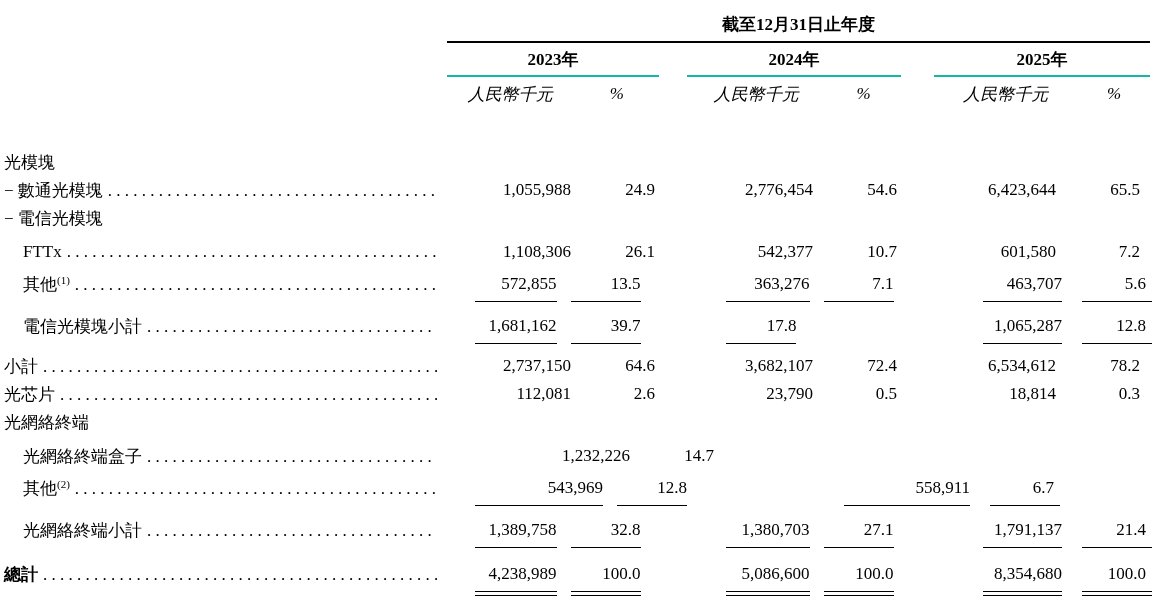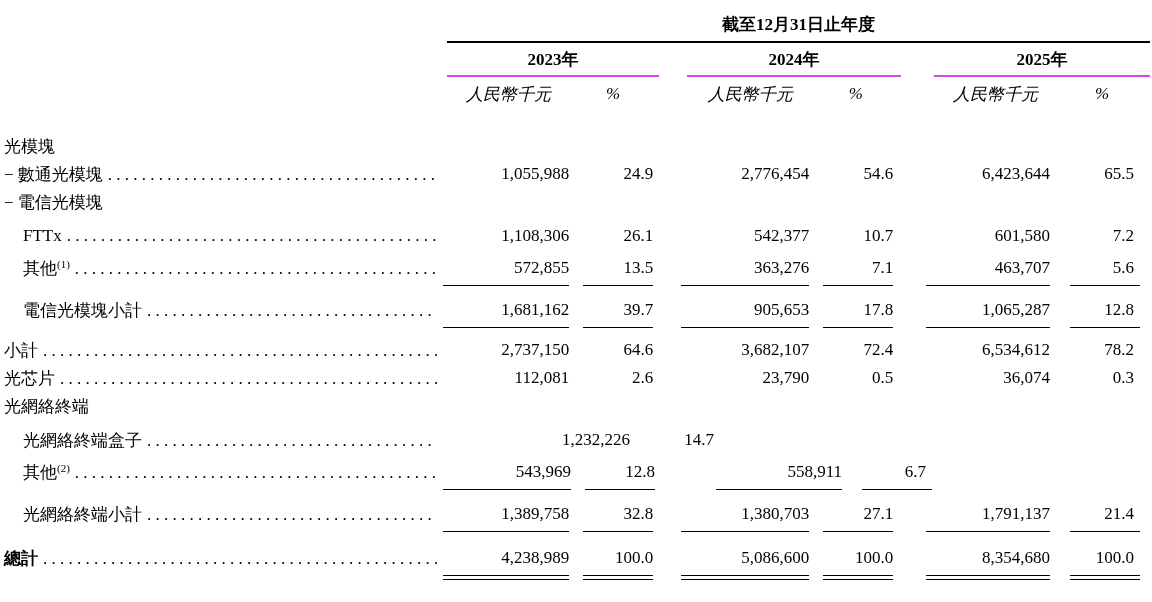--- a/index.html
+++ b/index.html
@@ -1,50 +1,50 @@
 <!DOCTYPE html>
 <html><head>
 <meta charset="utf-8">
 <style>
   html,body{margin:0;padding:0;background:#fff;}
   body{
     width:1152px;height:602px;overflow:hidden;
     font-family:"Liberation Serif","DejaVu Serif",serif;
     font-size:17px;color:#000;
   }
-  .page{width:1152px;height:602px;box-sizing:border-box;padding:6px 12px 0 4px;overflow:hidden;}
+  .page{width:1152px;height:602px;box-sizing:border-box;padding:6px 0 0 4px;overflow:hidden;}
 
   
   .row{display:flex;align-items:stretch;height:28px;}
   .lbl{width:439px;box-sizing:border-box;padding-right:6px;display:flex;align-items:center;}
   .lblin{display:flex;align-items:baseline;width:100%;min-width:0;}
   .ind1 .lblin{padding-left:19px;}
   .grp{display:flex;}
   .g1{width:212px;}.g2{width:214px;}.g3{width:216px;}
   .sp1{width:28px;}.sp2{width:33px;}
   .val{flex:1;margin-right:14px;display:flex;align-items:center;justify-content:flex-end;white-space:nowrap;}
   .pct{width:70px;box-sizing:border-box;display:flex;align-items:center;justify-content:flex-end;white-space:nowrap;}
   .g3 .val{margin-right:20px;}
   .g3 .pct{padding-right:6px;}
 
   
   .period{margin-left:443px;width:703px;text-align:center;font-weight:bold;
           padding:7px 0 5px;border-bottom:2px solid #000;}
   .year-row{display:flex;margin-left:443px;width:703px;padding-top:4px;}
   .ycell{text-align:center;font-weight:bold;box-sizing:border-box;
-         padding:1px 0 4px;border-bottom:2px solid #d946ef;}
+         padding:1px 0 4px;border-bottom:2px solid #14b8a6;}
   .unit-row{height:26px;margin-top:4px;font-style:italic;gap:10px;}
   .unit-row .val{justify-content:center;}
   .unit-row .pct{justify-content:center;}
 
   
-  .tbody{margin-top:25px;}
+  .tbody{margin-top:41px;}
   .gap-sm{margin-top:6px;text-align:right;}
   .gap-md{margin-top:8px;}
-  .ul-row{height:36px;}
+  .ul-row{height:36px;gap:32px;}
   .ul{border-bottom:1.5px solid #000;}
   .dul{border-bottom:1.5px solid #000;position:relative;}
   .dul::after{content:"";position:absolute;left:0;right:0;bottom:-5px;border-bottom:1.5px solid #000;}
   .vbold .val,.vbold .pct{font-weight:normal;}
   .lbold .t{font-weight:bold;}
   .dots{flex:1;min-width:0;overflow:hidden;white-space:nowrap;margin-left:5px;}
   .dots::after{content:". . . . . . . . . . . . . . . . . . . . . . . . . . . . . . . . . . . . . . . . . . . . . . . . . . . . . . . . . . . . . . . . . . . . . . . . . . . . . . . . . . . . . . . . . . . . . . . .";}
   .no-dots{visibility:hidden;}
   sup.fn{font-size:11px;line-height:0;vertical-align:6px;}
 </style>
@@ -202,21 +202,20 @@
               <span class="t">電信光模塊小計</span>
               <div class="dots"></div>
             </div>
           </div>
           <div class="grp g1">
             <div class="val ul">1,681,162</div>
             <div class="pct ul">39.7</div>
           </div>
           <div class="sp sp1"></div>
           <div class="grp g2">
-            <div class="val ul">905,653</div>
             <div class="pct ul">17.8</div>
           </div>
           <div class="sp sp2"></div>
           <div class="grp g3">
             <div class="val ul">1,065,287</div>
             <div class="pct ul">12.8</div>
           </div>
         </div>
         <div class="row gap-md vbold">
           <div class="lbl">
@@ -251,21 +250,21 @@
             <div class="val">112,081</div>
             <div class="pct">2.6</div>
           </div>
           <div class="sp sp1"></div>
           <div class="grp g2">
             <div class="val">23,790</div>
             <div class="pct">0.5</div>
           </div>
           <div class="sp sp2"></div>
           <div class="grp g3">
-            <div class="val">36,074</div>
+            <div class="val">18,814</div>
             <div class="pct">0.3</div>
           </div>
         </div>
         <div class="row">
           <div class="lbl">
             <div class="lblin">
               <span class="t">光網絡終端</span>
               <div class="dots no-dots"></div>
             </div>
           </div>

